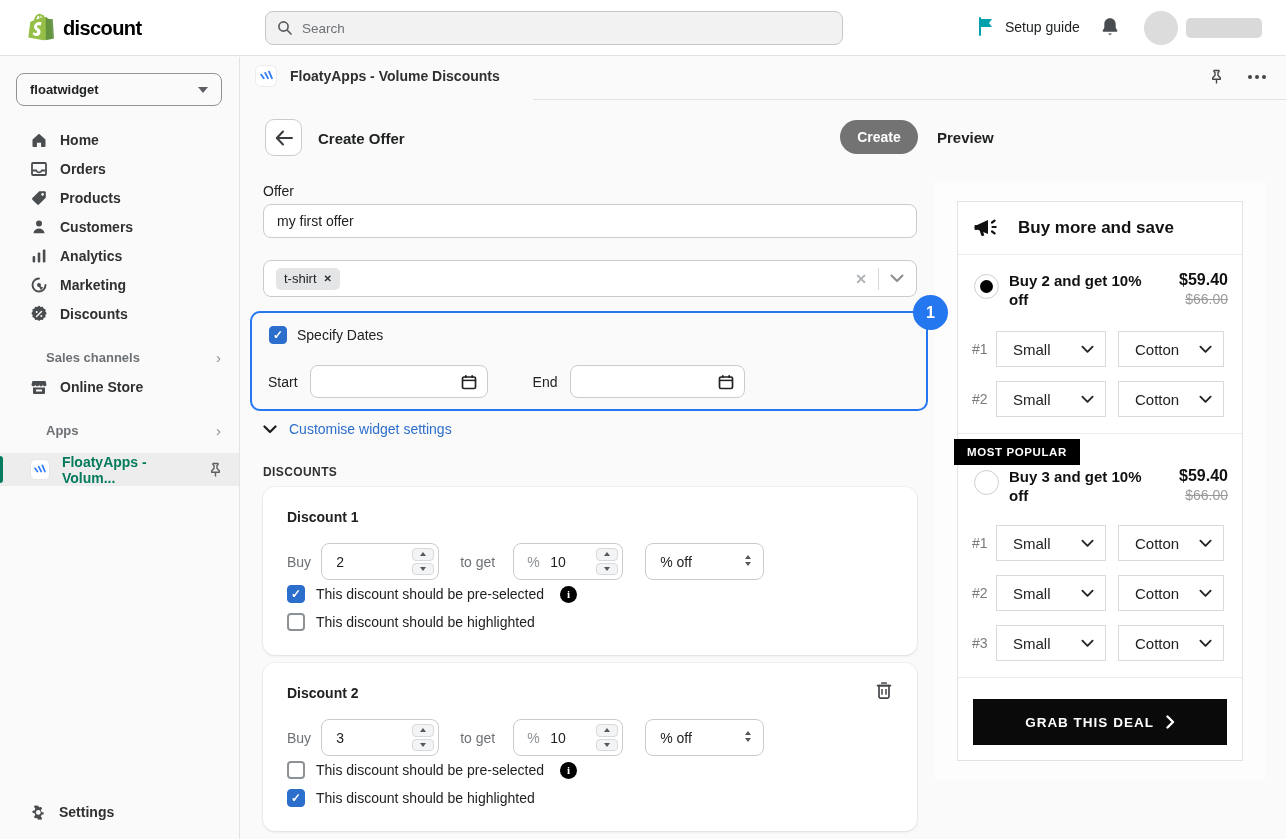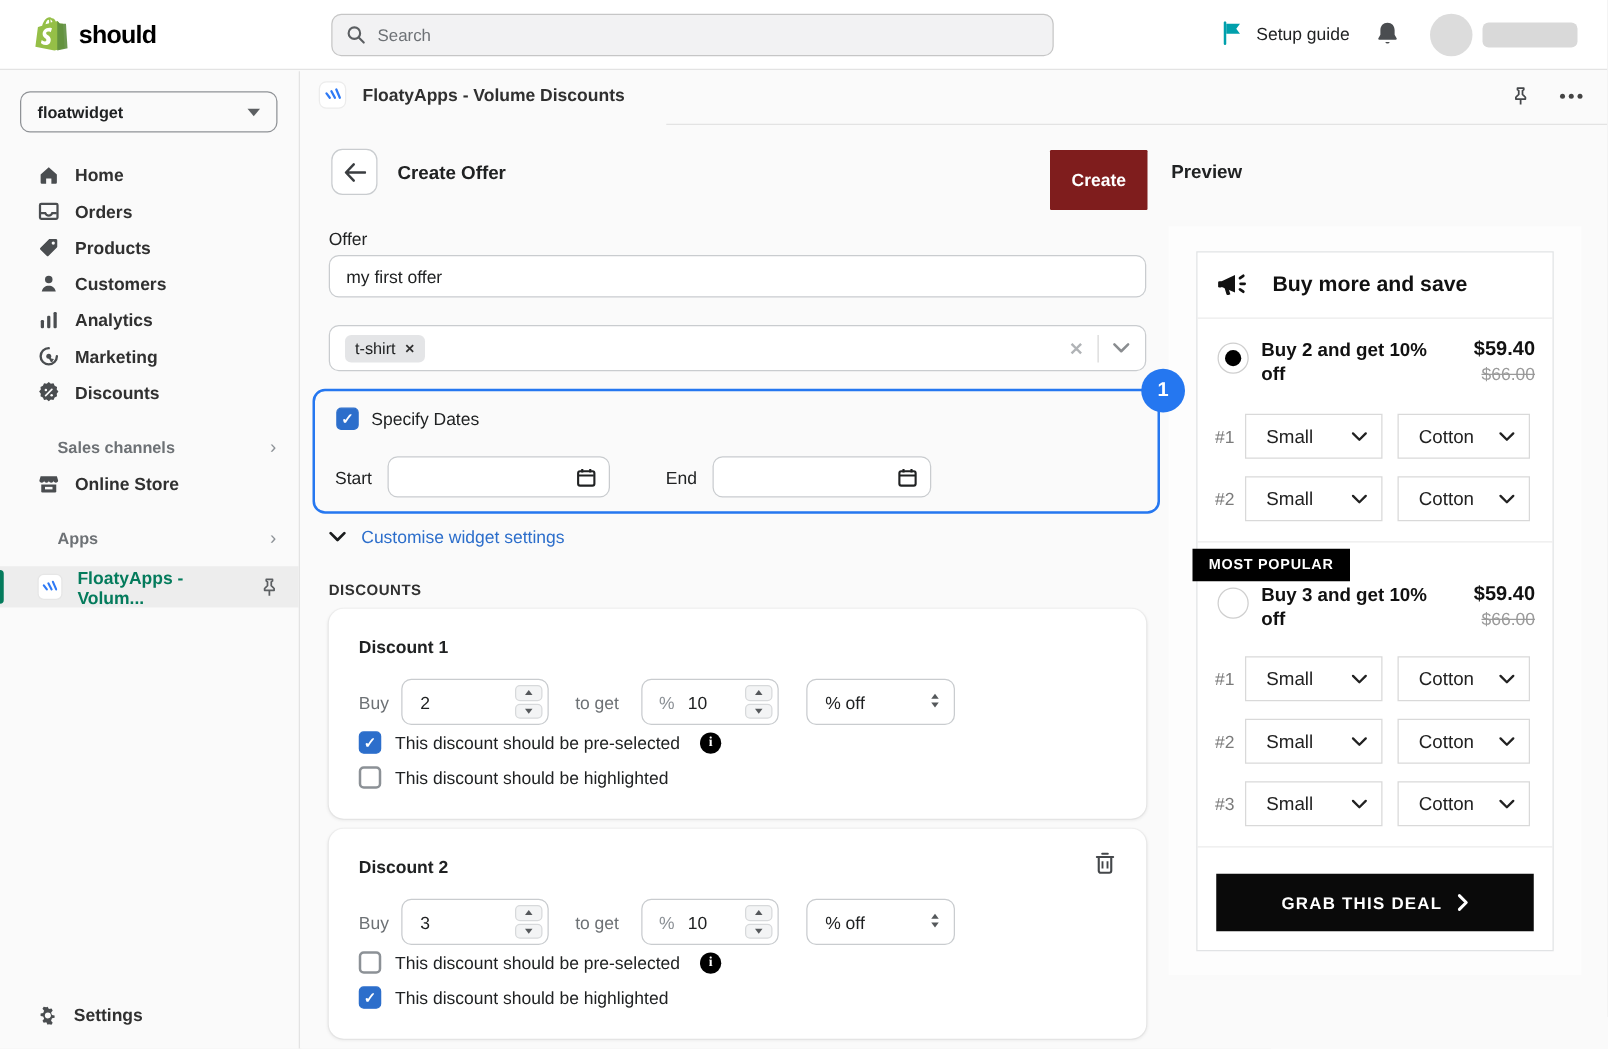--- a/index.html
+++ b/index.html
@@ -45,21 +45,21 @@
   .apptab { position:absolute; left:14px; top:8px; display:flex; align-items:center; gap:13px; cursor:pointer; }
   .apptab .ttl { font-size:14px; font-weight:600; color:#303030; }
   .tab-logo { width:22px; height:22px; background:#fff; border:1px solid #ececec; border-radius:6px; display:flex; align-items:center; justify-content:center; }
   .head-actions { position:absolute; right:16px; top:12px; display:flex; align-items:center; gap:20px; }
   .dots { display:flex; gap:3px; cursor:pointer; padding:4px; }
   .dots i { width:4px; height:4px; border-radius:50%; background:#444; }
 
   
   .backbtn { position:absolute; left:24px; top:62px; width:37px; height:37px; background:#fff; border:1px solid #c9cccf; border-radius:9px; display:flex; align-items:center; justify-content:center; cursor:pointer; }
   .page-title { position:absolute; left:77px; top:73px; font-size:15px; font-weight:700; }
-  .create-btn { position:absolute; left:599px; top:63px; width:78px; height:48px; background:#7f1d1d; color:#fff; border:none; border-radius:1px; font-size:14px; font-weight:600; font-family:inherit; cursor:pointer; }
+  .create-btn { position:absolute; left:599px; top:63px; width:78px; height:34px; background:#737373; color:#fff; border:none; border-radius:17px; font-size:14px; font-weight:600; font-family:inherit; cursor:pointer; }
   .preview-h { position:absolute; left:696px; top:72px; font-size:15px; font-weight:700; }
 
   
   .f-label { position:absolute; left:22px; top:126px; font-size:14px; color:#202223; }
   .name-input { position:absolute; left:22px; top:147px; width:654px; height:34px; background:#fff; border:1px solid #c9cccf; border-radius:8px; padding:0 13px; font-size:14px; color:#202223; font-family:inherit; outline:none; }
   .tagfield { position:absolute; left:22px; top:203px; width:654px; height:37px; background:#fff; border:1px solid #c9cccf; border-radius:8px; display:flex; align-items:center; padding:0 12px; }
   .chip { background:#e4e5e7; border-radius:5px; height:22px; display:flex; align-items:center; gap:7px; padding:0 8px; font-size:13px; color:#202223; }
   .chip .x { font-size:10px; font-weight:700; color:#303030; cursor:pointer; }
   .tf-right { margin-left:auto; display:flex; align-items:center; gap:11px; }
   .tf-clear { color:#b0b3b6; font-size:14px; font-weight:700; cursor:pointer; }
@@ -141,21 +141,21 @@
 
   <div class="topbar">
     <div class="logo-wrap">
       <span>
         <svg width="28" height="30" viewBox="0 0 28 30">
           <path d="M22.5 6.2c0-.2-.2-.3-.4-.3l-2.3-.2-1.7-1.7c-.2-.2-.5-.1-.6-.1l-.9.3C16.1 2.7 15.2 1.6 13.6 1.6h-.2C13 1 12.4.7 11.8.7 8.1.7 6.3 5.3 5.7 7.6l-2.6.8c-.8.3-.8.3-.9 1.1L.3 24.4l15.2 2.9 8.3-1.8s-1.3-19.1-1.3-19.3zM14 4.6l-1.4.4c0-1-.2-1.8-.4-2.4 1 .1 1.5 1.1 1.8 2zm-2.7.9l-2.9.9c.5-1.9 1.5-3.6 2.5-3.6.3 0 .5.9.4 2.7z" fill="#95BF47"></path>
           <path d="M22.1 5.9l-2.3-.2-1.7-1.7c-.1-.1-.2-.1-.3-.1V27.3l8.3-1.8S24.8 6.4 24.8 6.2c0-.2-.2-.3-.4-.3" fill="#5E8E3E" opacity=".9"></path>
           <path d="M13.6 9.6l-1 3.1s-.9-.5-2-.5c-1.6 0-1.7 1-1.7 1.3 0 1.4 3.7 1.9 3.7 5.2 0 2.6-1.7 4.3-3.9 4.3-2.7 0-4-1.7-4-1.7l.7-2.4s1.4 1.2 2.6 1.2c.8 0 1.1-.6 1.1-1.1 0-1.8-3-1.9-3-4.9 0-2.5 1.8-5 5.5-5 1.4 0 2 .5 2 .5z" fill="#fff"></path>
         </svg>
       </span>
-      <span class="logo-word">should</span>
+      <span class="logo-word">discount</span>
     </div>
 
     <div class="searchbox">
       <span>
         <svg width="16" height="16" viewBox="0 0 16 16">
             <circle cx="6.5" cy="6.5" r="4.6" fill="none" stroke="#5c5f62" stroke-width="1.7"></circle>
             <line x1="10.2" y1="10.2" x2="14" y2="14" stroke="#5c5f62" stroke-width="1.7" stroke-linecap="round"></line>
           </svg>
       </span>
       <input type="text" placeholder="Search" style="">

